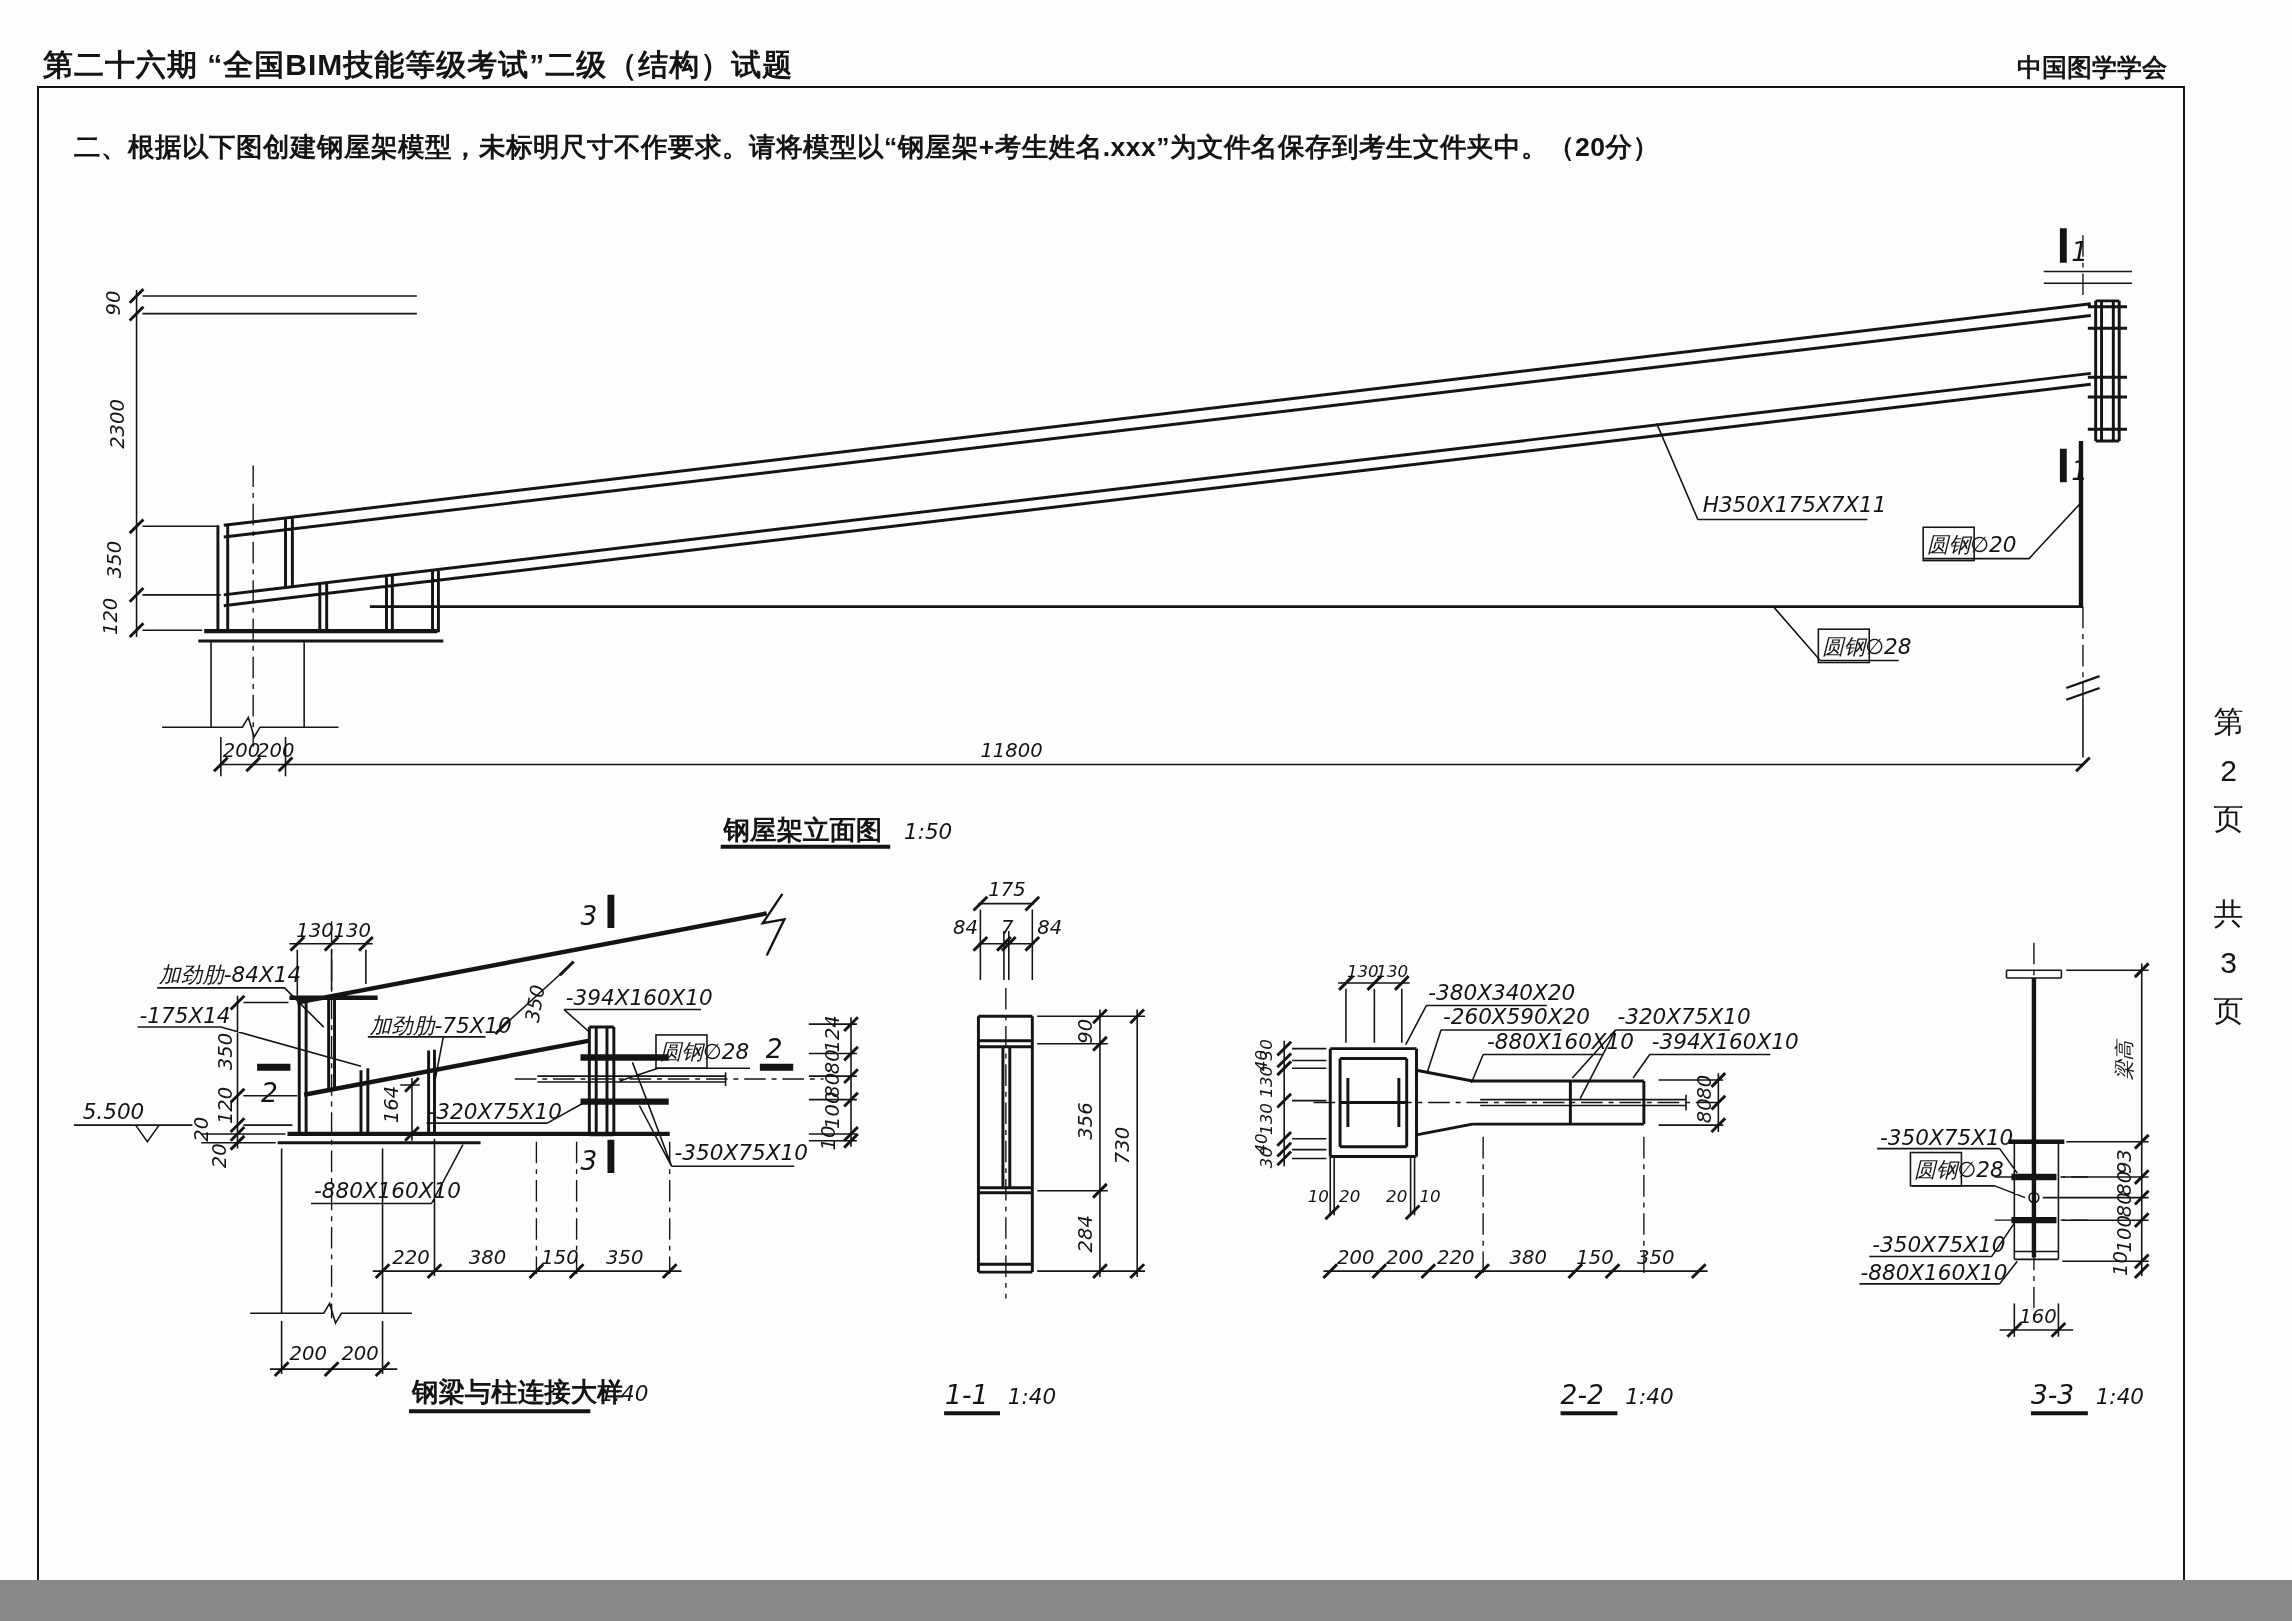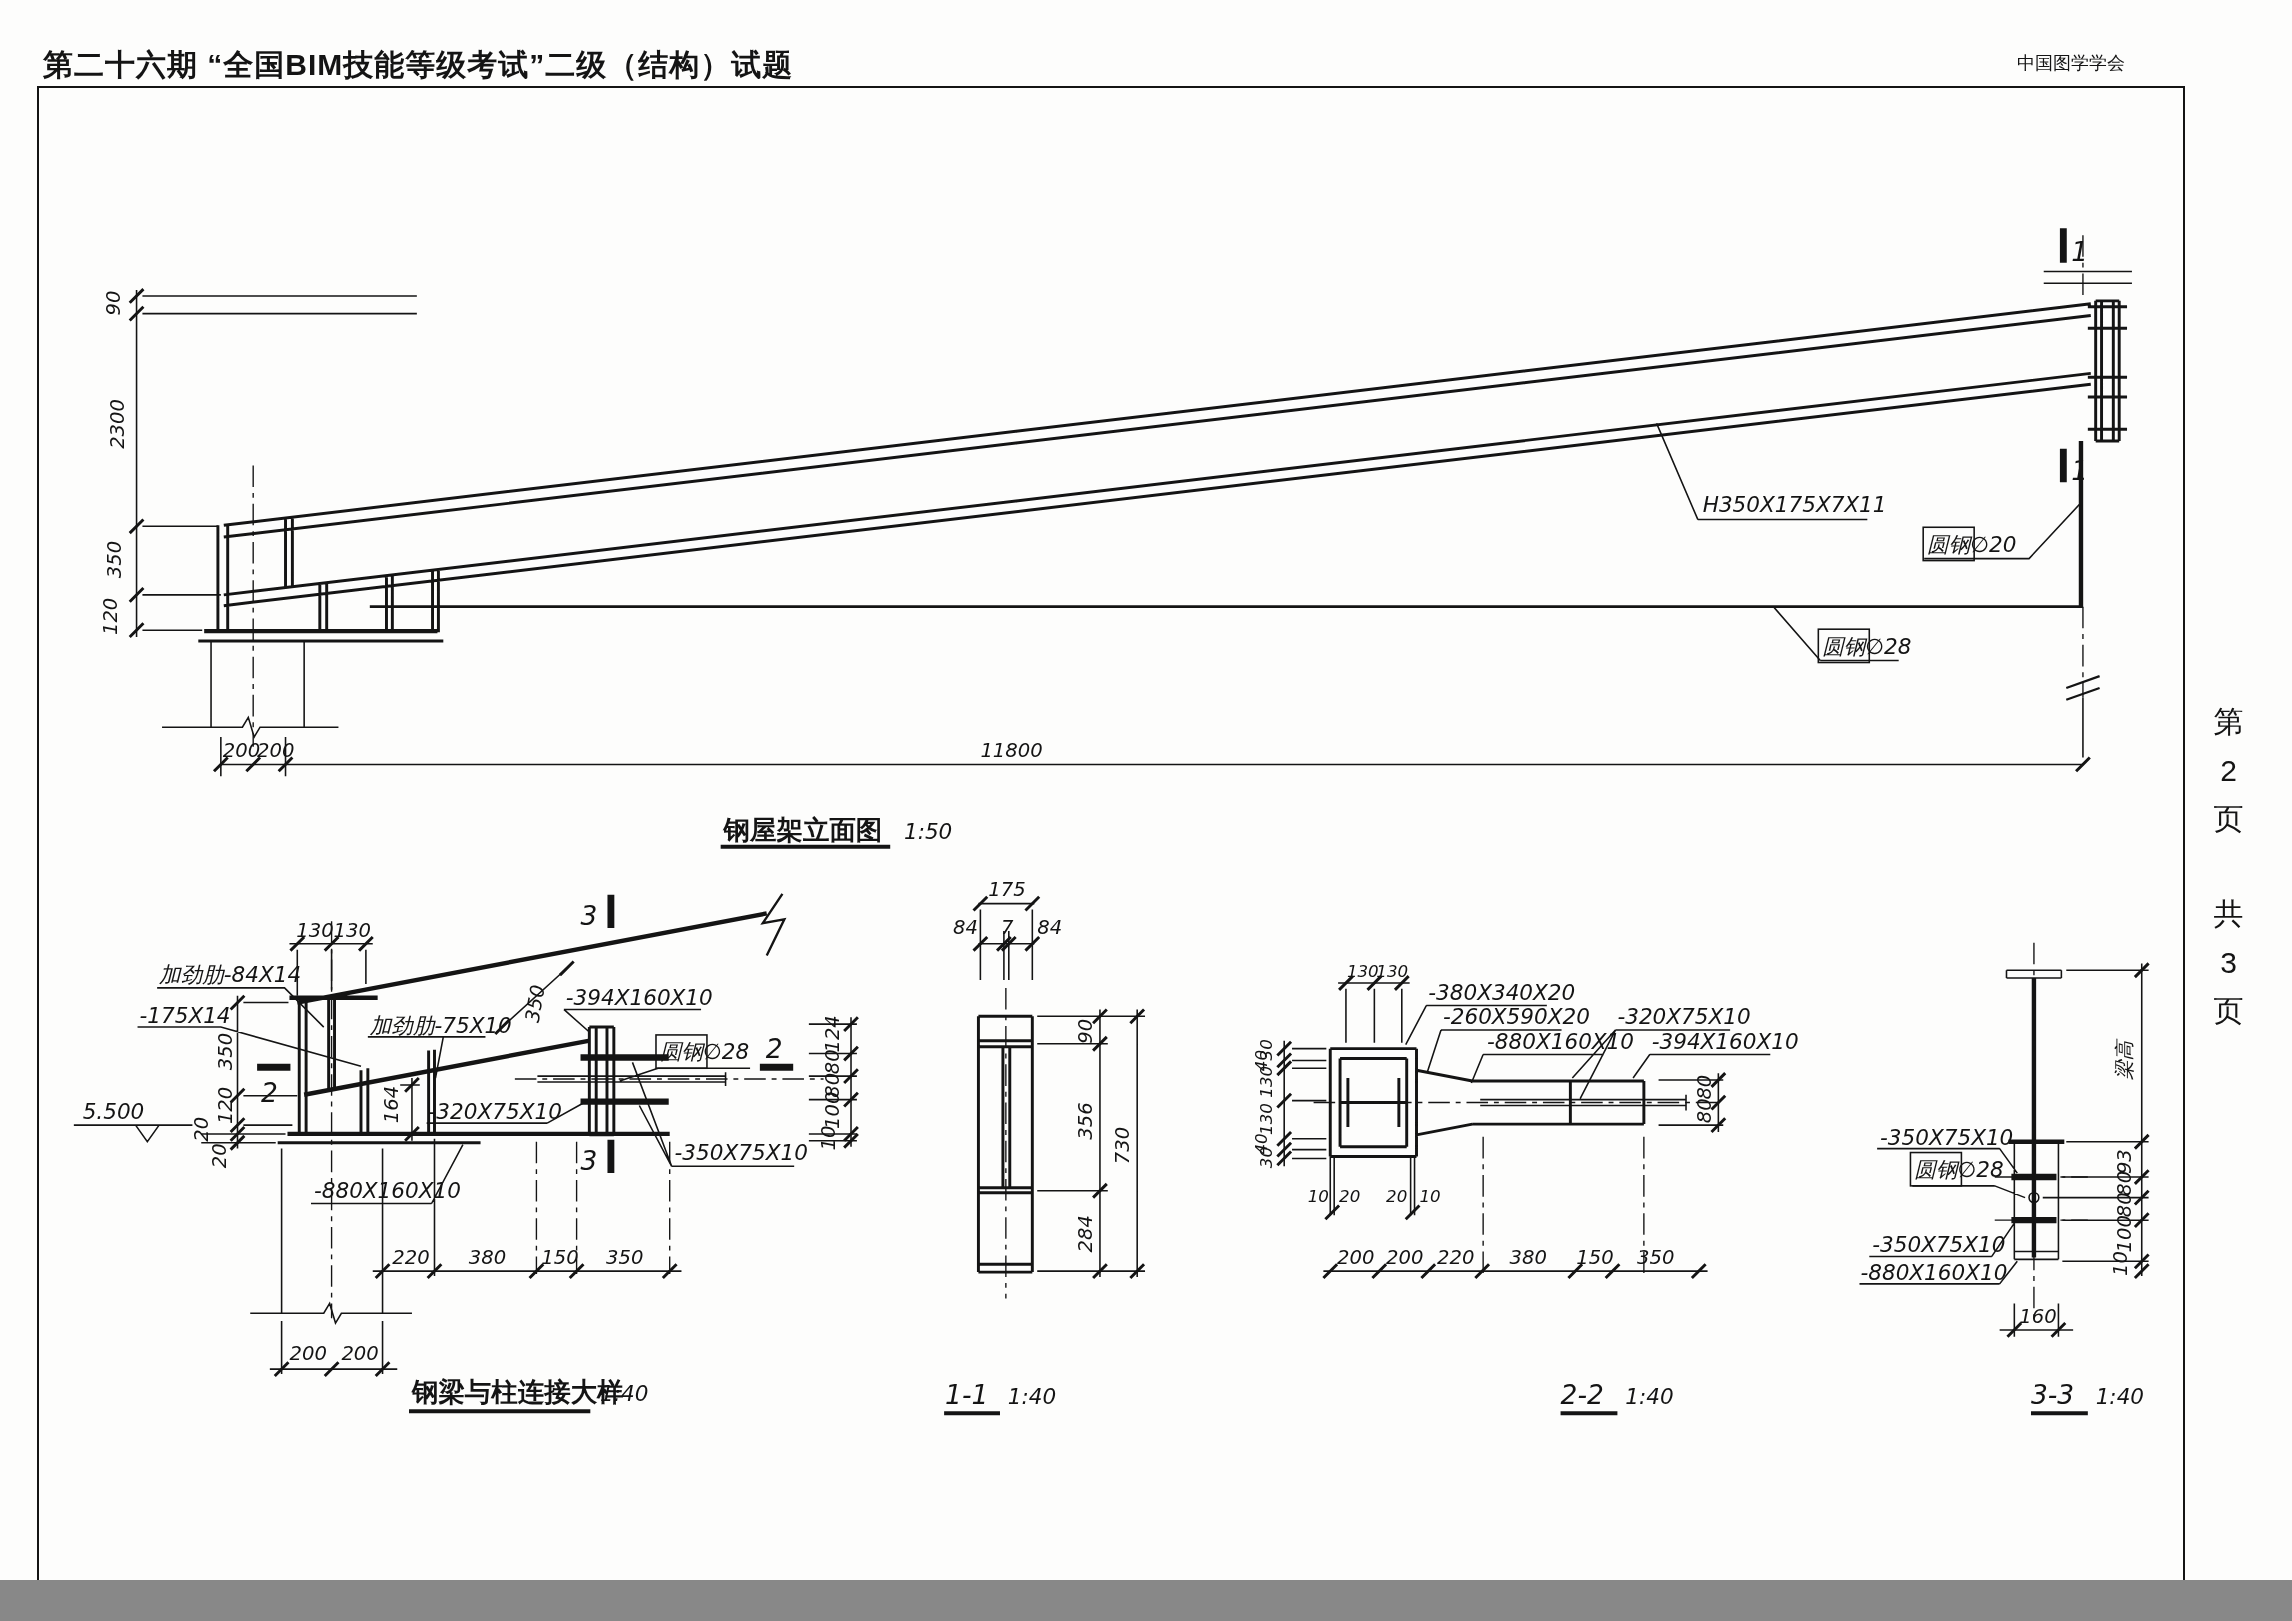--- a/index.html
+++ b/index.html
@@ -1,18 +1,18 @@
 <!DOCTYPE html>
 <html><head>
 <meta charset="utf-8">
 <style>
   html,body{margin:0;padding:0;background:#888;}
   .page{position:relative;width:2293px;height:1580px;background:#fdfdfc;font-family:"Liberation Sans","DejaVu Sans",sans-serif;color:#141414;overflow:hidden;}
   .hdrL{position:absolute;left:43px;top:45px;font-size:30px;font-weight:bold;letter-spacing:1px;white-space:nowrap;}
-  .hdrR{position:absolute;left:2017px;top:51px;font-size:18px;font-weight:normal;white-space:nowrap;}
+  .hdrR{position:absolute;left:2017px;top:51px;font-size:25px;font-weight:bold;white-space:nowrap;}
   .frame{position:absolute;left:37px;top:86px;width:2144px;height:1497px;border:2.9px solid #141414;}
   .instr{position:absolute;left:74px;top:129px;font-size:26.5px;font-weight:600;letter-spacing:0.5px;white-space:nowrap;}
   .sidecol{position:absolute;left:2205px;top:702px;width:47px;display:flex;flex-direction:column;align-items:center;gap:10.8px;font-size:30px;}
   .sidecol .gap{height:33px;}
   svg{position:absolute;left:0;top:0;}
   svg text{fill:#141414;}
   .dt{font:italic 20px "DejaVu Sans",sans-serif;}
   .ds{font:italic 17px "DejaVu Sans",sans-serif;}
   .lb{font:italic 22px "DejaVu Sans",sans-serif;}
   .ti{font:600 27px "Liberation Sans",sans-serif;}
@@ -22,20 +22,21 @@
 </head>
 <body>
 
 <div class="page">
 
   <div class="hdrL">第二十六期 “全国BIM技能等级考试”二级（结构）试题</div>
   <div class="hdrR">中国图学学会</div>
 
   <div class="frame"></div>
 
+  <div class="instr">二、根据以下图创建钢屋架模型，未标明尺寸不作要求。请将模型以“钢屋架+考生姓名.xxx”为文件名保存到考生文件夹中。（20分）</div>
 
   <div class="sidecol">
     <span>第</span>
     <span>2</span>
     <span>页</span>
     <span class="gap"></span>
     <span>共</span>
     <span>3</span>
     <span>页</span>
   </div>

